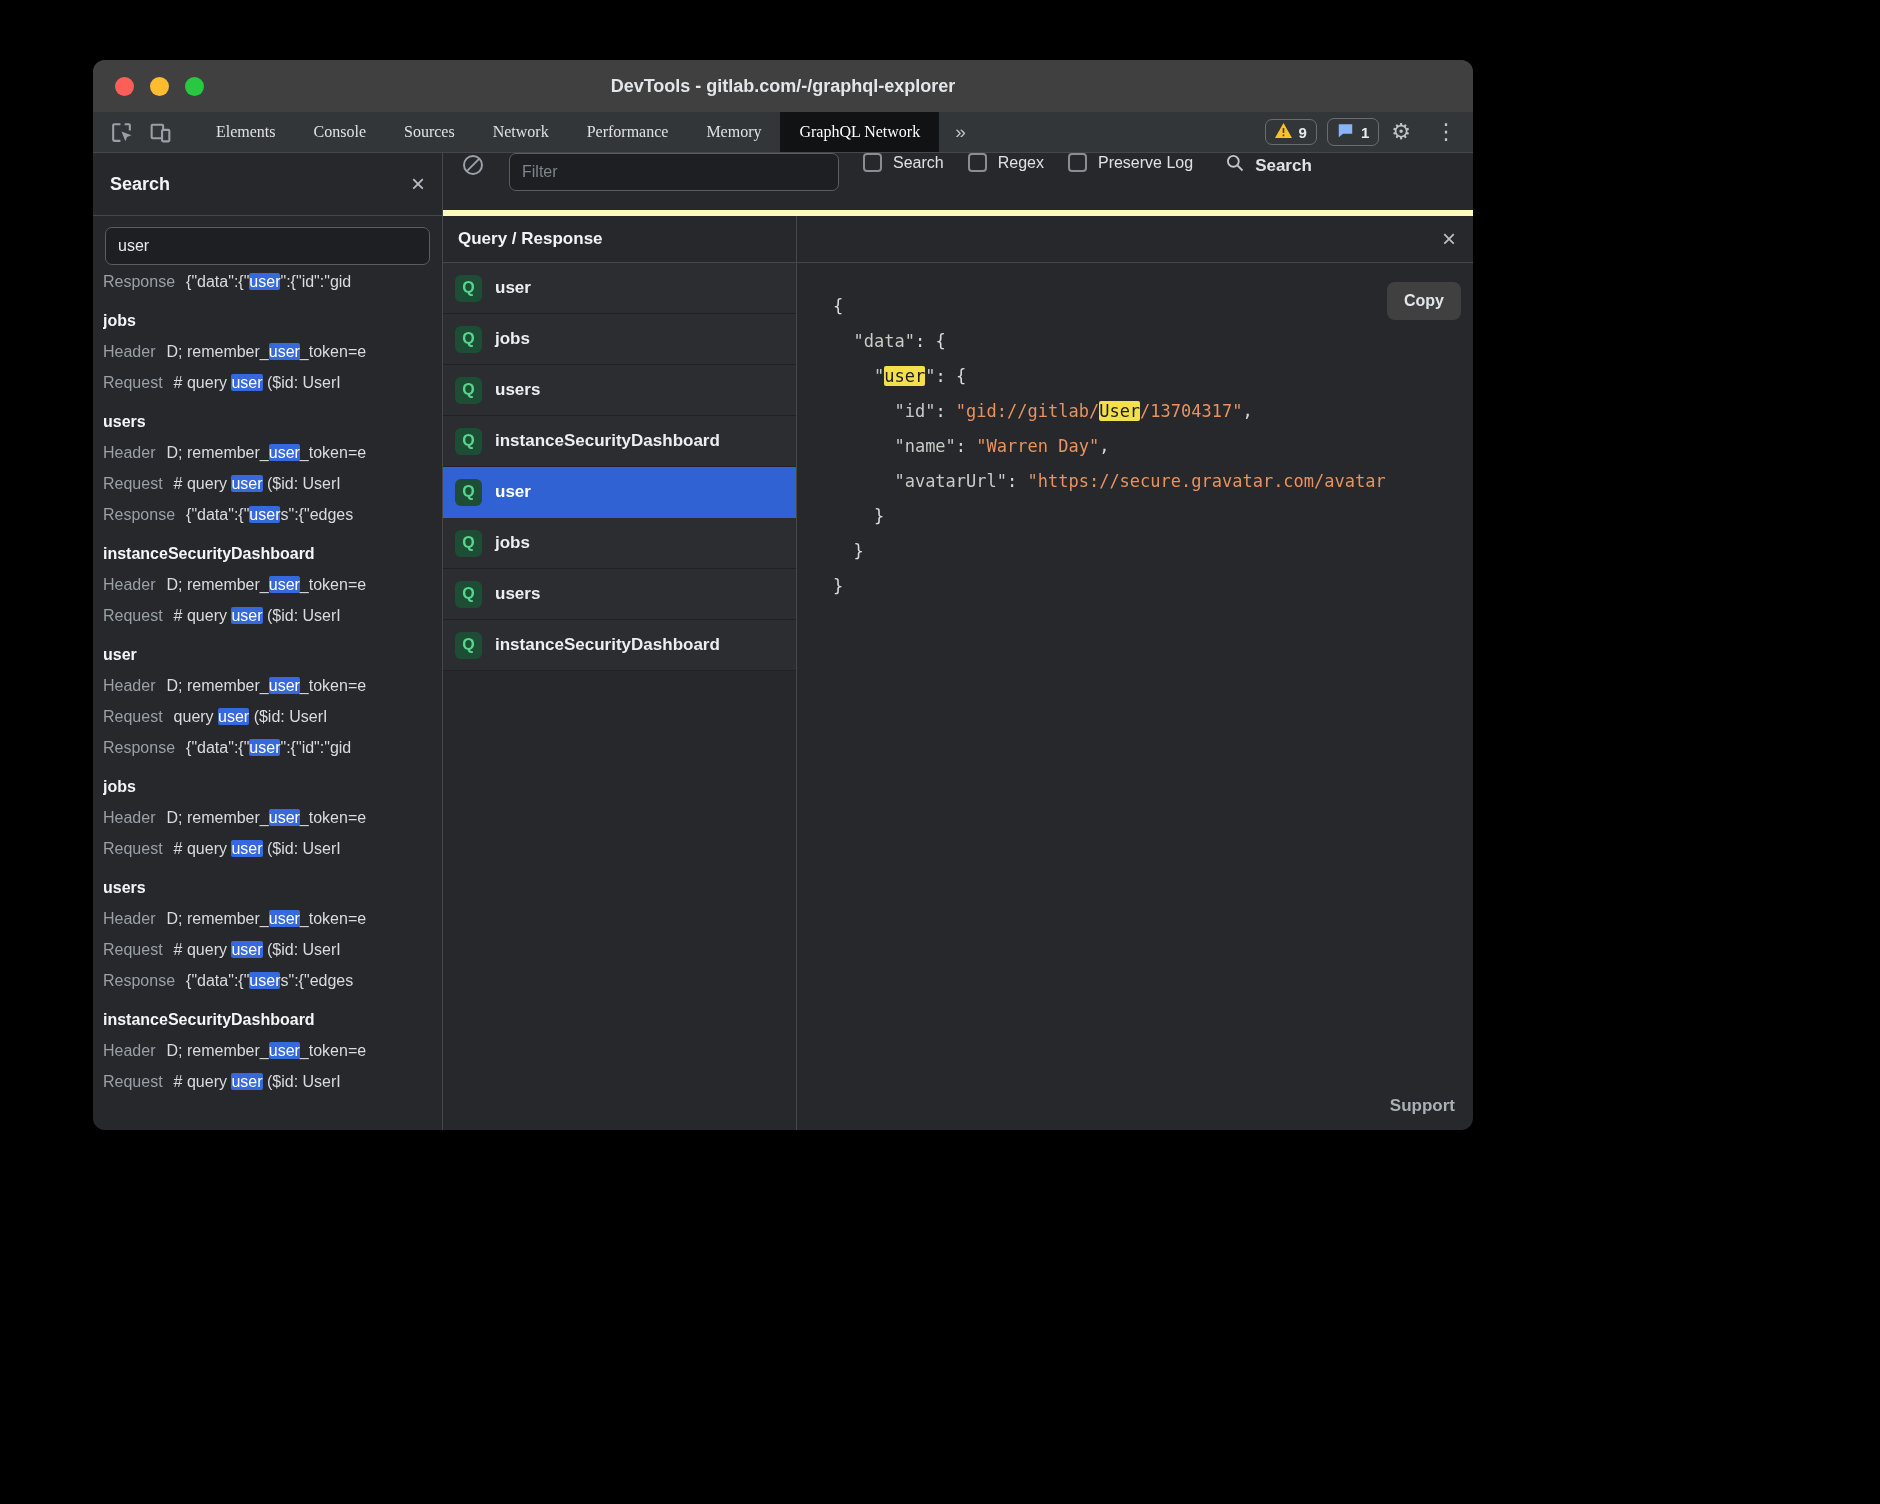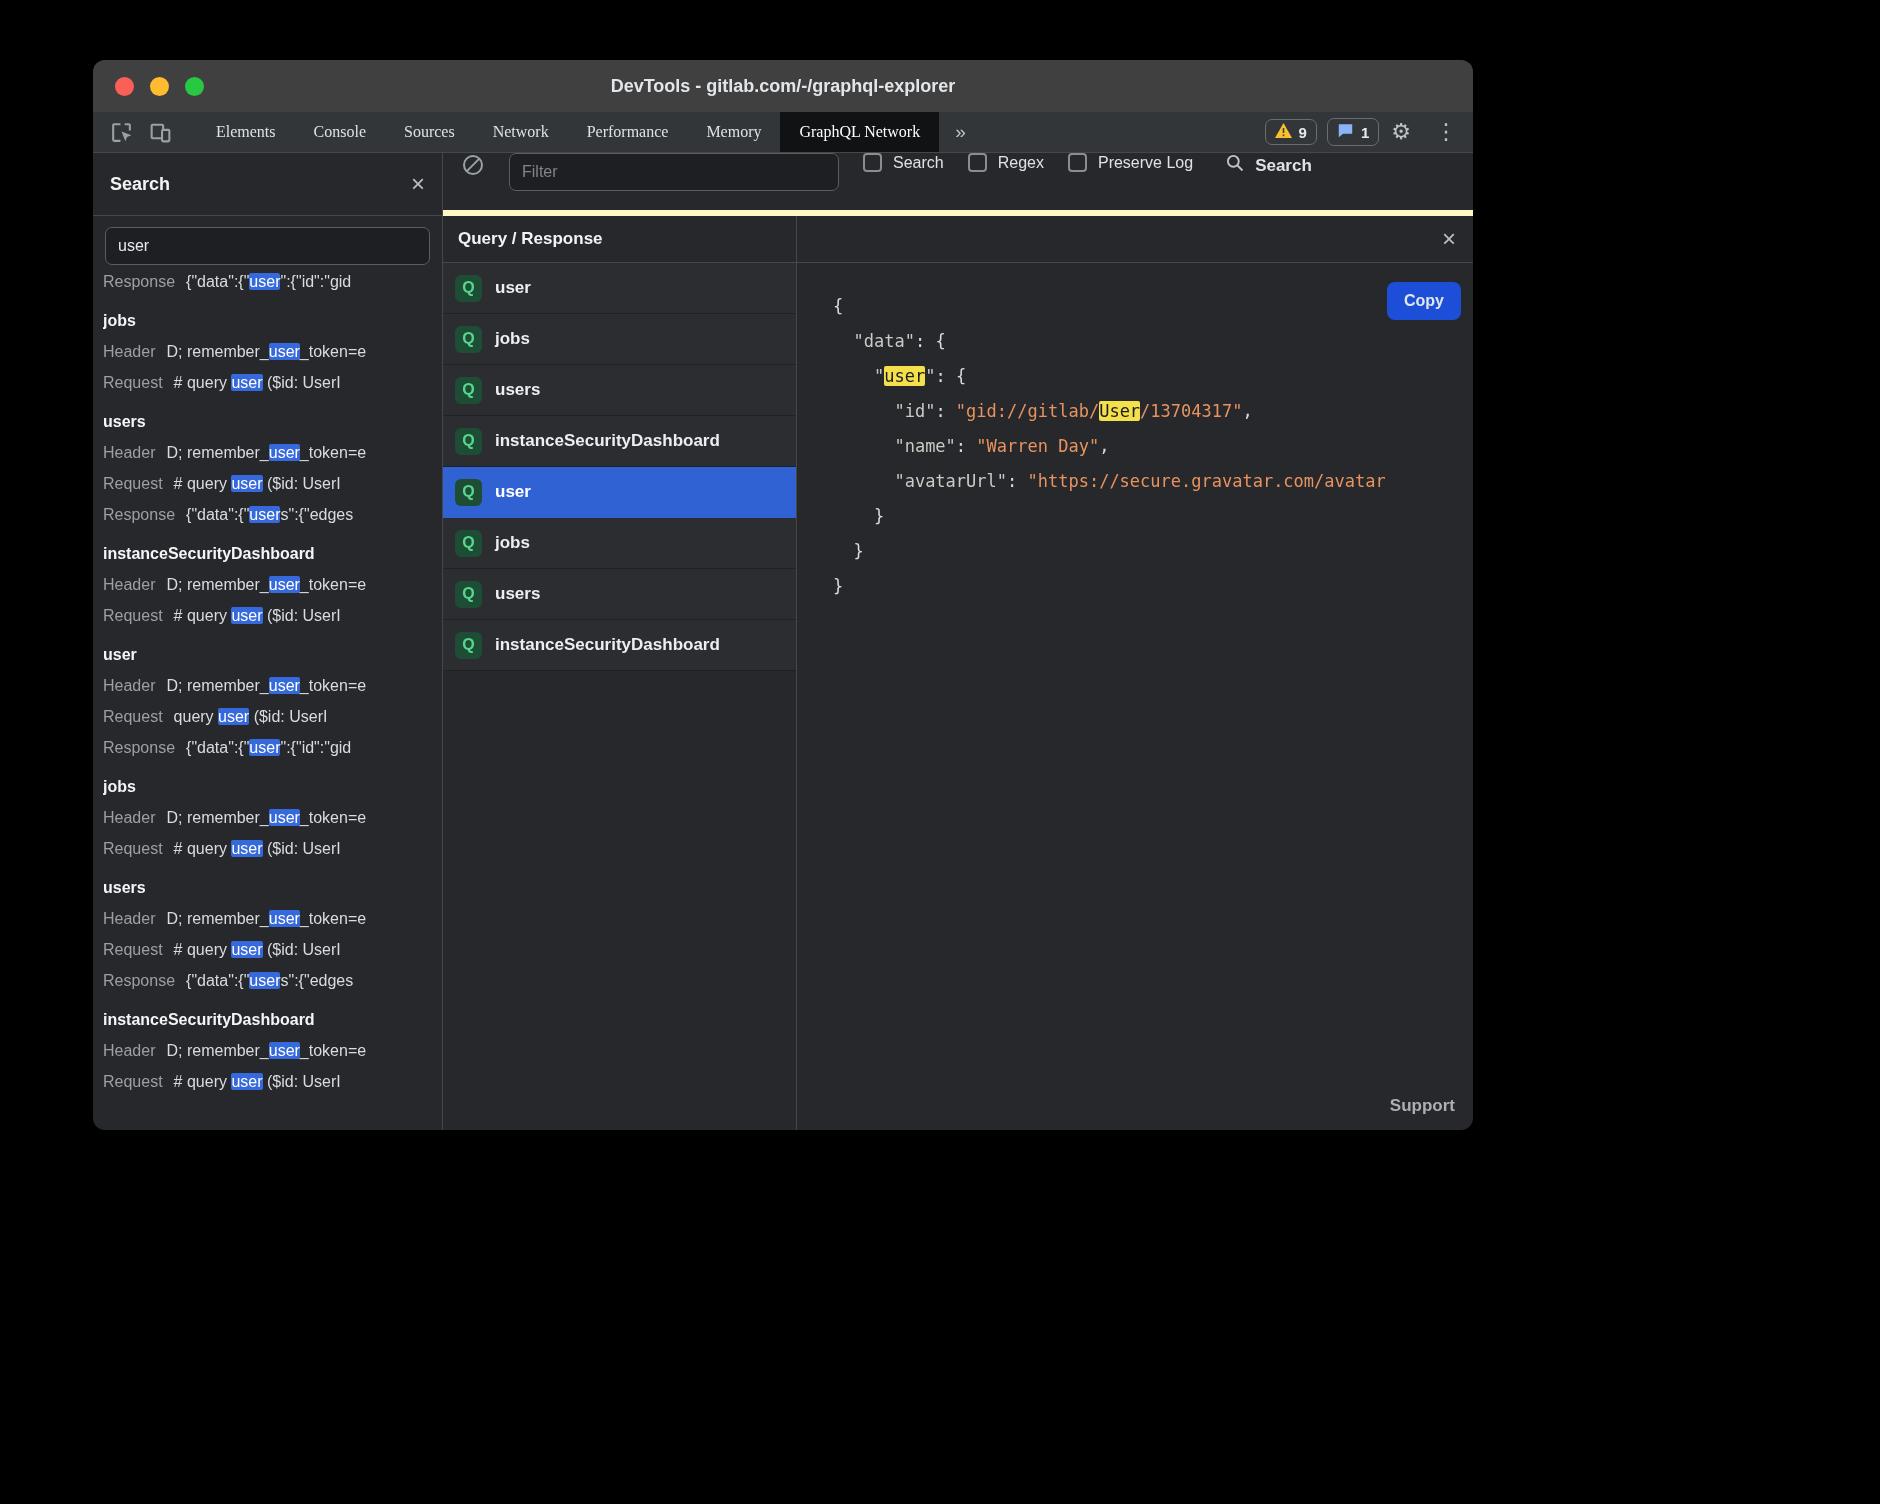--- a/index.html
+++ b/index.html
@@ -96,21 +96,21 @@
   .detail-panel { flex:1; display:flex; flex-direction:column; min-width:0; }
   .detail-tabs-row { height:47px; flex:none; display:flex; align-items:stretch;
                      border-bottom:1px solid #454749; padding-left:6px; }
   .detail-tabs { display:flex; align-items:stretch; }
   .detail-tab { display:flex; align-items:center; padding:0 18px; font-size:16px;
                 color:#d4d7da; white-space:nowrap; cursor:default; }
   .detail-tab.active { background:#404347; color:#fff; font-weight:bold; }
   .detail-close { margin-left:auto; display:flex; align-items:center; padding:0 17px; }
 
   .detail-body { flex:1; position:relative; overflow:hidden; }
-  .copy-btn { position:absolute; top:19px; right:12px; background:#1d4ed8;
+  .copy-btn { position:absolute; top:19px; right:12px; background:#404040;
               color:#e3e6e9; border:none; border-radius:8px; padding:10px 17px;
               font-size:16px; font-weight:bold; font-family:"Liberation Sans",sans-serif;
               cursor:default; }
   .json { padding:26px 0 0 36px; font-family:"DejaVu Sans Mono", monospace;
           font-size:17px; line-height:35px; }
   .json-line { white-space:pre; overflow:hidden; }
   .seg-p { color:#d8dadc; }
   .seg-k { color:#c6ccc6; }
   .seg-s { color:#e8935f; }
   .seg-h { background:#f3e04a; color:#1b1c1d; border-radius:2px; }

